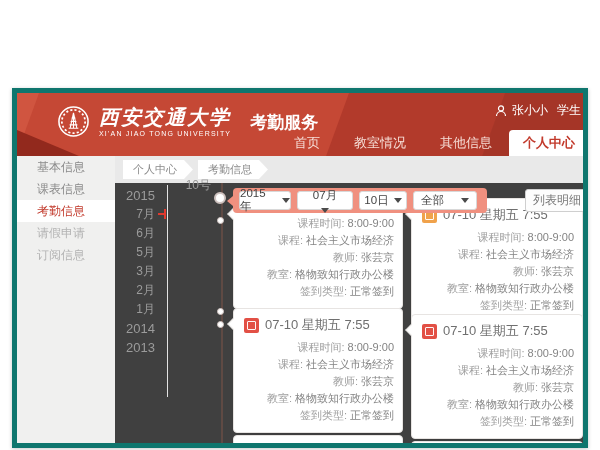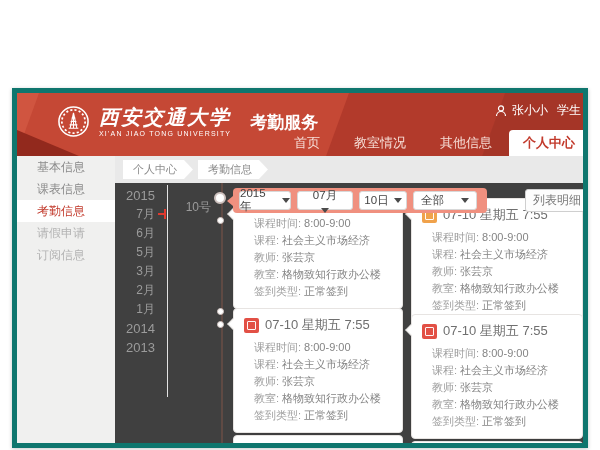--- a/index.html
+++ b/index.html
@@ -64,21 +64,21 @@
   .n-med { left:198px; top:350px; width:10px; height:10px; }
 
   
   .card { position:absolute; width:170px; background:#ffffff; border:1px solid #e7e4e2; border-radius:4px;
           box-shadow:0 1px 1px rgba(0,0,0,.04); }
   .card .arrow { position:absolute; left:-5px; top:11px; width:8px; height:8px; background:#ffffff;
                  border-left:1px solid #e7e4e2; border-bottom:1px solid #e7e4e2; transform:rotate(45deg); }
   .card-header { display:flex; align-items:center; gap:6px; padding:7px 10px 3px; font-size:13px; color:#6f6f6f; }
   .badge { width:15px; height:15px; border-radius:2px; flex:0 0 auto; position:relative; }
   .badge::after { content:""; position:absolute; inset:3px; border:1px solid rgba(255,255,255,.95); border-radius:1px; }
-  .card-body { padding:2px 8px 8px 20px; font-size:11px; line-height:17px; }
+  .card-body { padding:2px 8px 8px 20px; font-size:11px; line-height:17px;text-align:right; }
   .lbl { color:#9e9e9e; margin-right:3px; }
   .val { color:#848484; }
   .c-r1l { left:216px; top:105px; }
   .c-r1l .card-body { padding-top:16px; }
   .c-r1r { left:394px; top:105px; width:172px; }
   .c-r2l { left:216px; top:215px; }
   .c-r2r { left:394px; top:221px; width:172px; }
   .c-r3l { left:216px; top:342px; height:60px; }
   .c-r3r { left:394px; top:348px; width:172px; height:50px; }
 
@@ -158,21 +158,21 @@
     <div>5月</div>
     <div>3月</div>
     <div>2月</div>
     <div>1月</div>
     <div class="year">2014</div>
     <div class="year">2013</div>
   </div>
   <div class="tick-v"></div>
   <div class="tick-h"></div>
 
-  <div class="day-label" style="top:106px;">10号</div>
+  <div class="day-label" style="top:84px;">10号</div>
   <div class="day-label" style="top:351px;">09号</div>
 
   <div class="main-line"></div>
   <div class="node n-big"></div>
   <div class="node n-s1"></div>
   <div class="node n-s2"></div>
   <div class="node n-s3"></div>
   <div class="node n-med"></div>
 
   <div class="card c-r1l">

